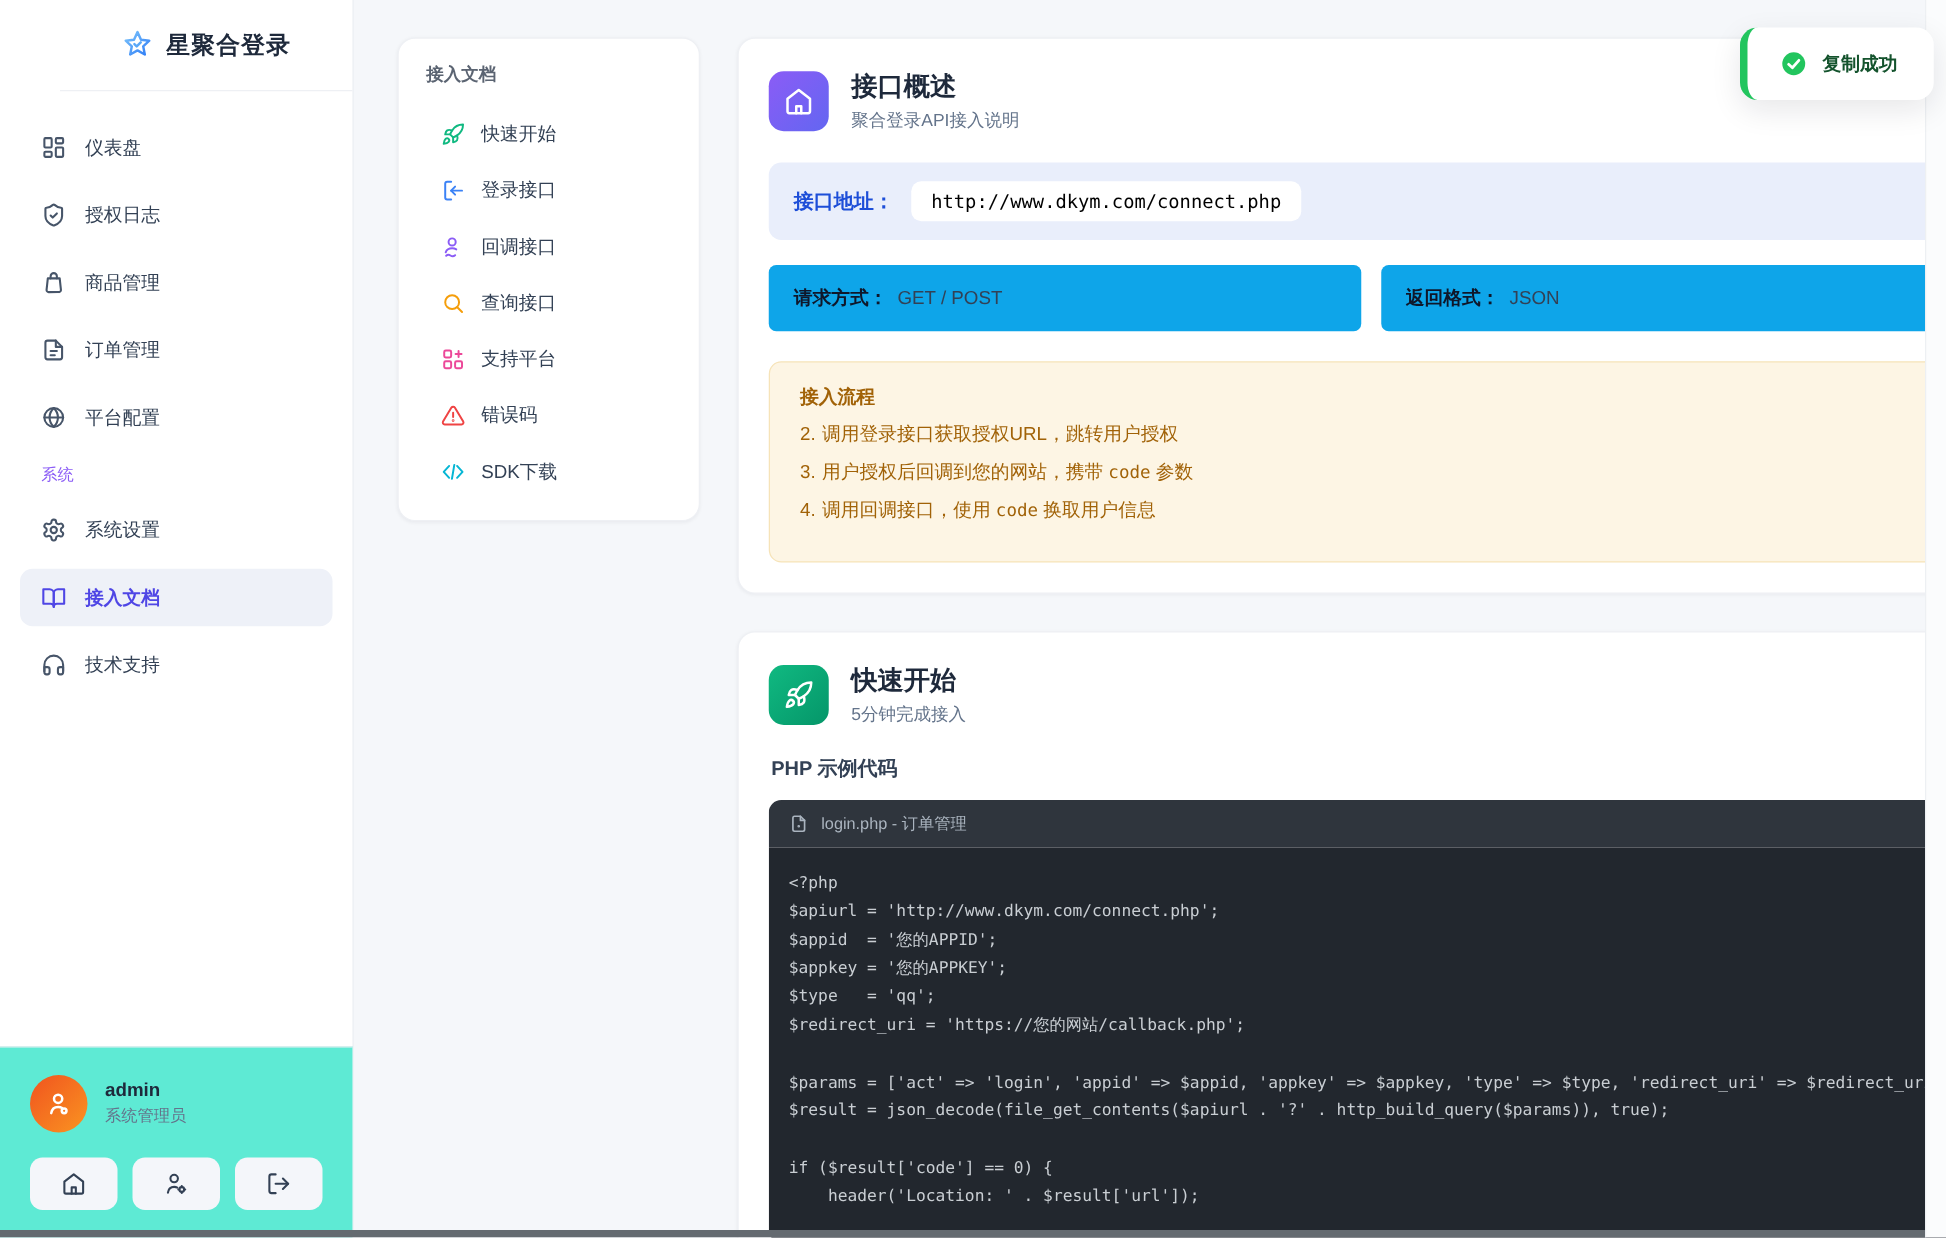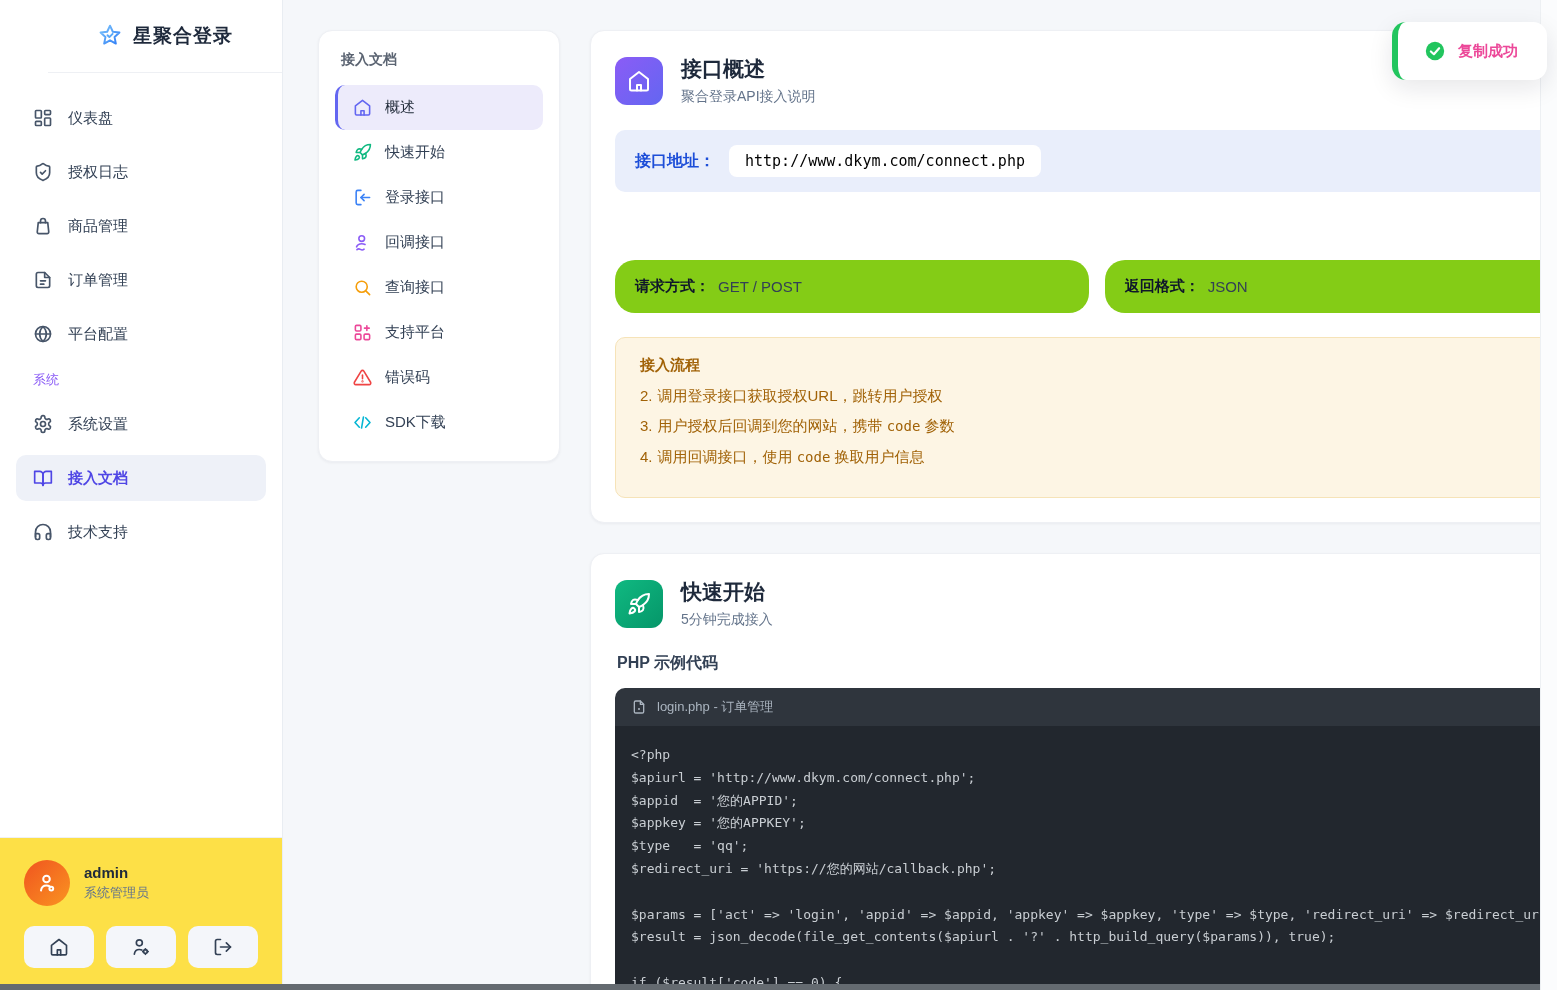--- a/index.html
+++ b/index.html
@@ -17,21 +17,21 @@
     gap:10px; border-bottom:1px solid #eef0f4;margin-left:48px; }
   .logo-title { font-size:19px; font-weight:bold; color:#1e293b; letter-spacing:1px; }
   .menu { padding:22px 16px 0; }
   .s-item { display:flex; align-items:center; gap:15px; height:46px; padding:0 17px;
     border-radius:10px; margin-bottom:8px; font-size:15px; color:#334155; cursor:pointer; }
   .s-item .ic { color:#475569; width:20px; height:20px; }
   .s-item.active { background:#eef1f8; color:#4f46e5; font-weight:bold; }
   .s-item.active .ic { color:#4f46e5; }
   .section-label { font-size:13px; color:#8b5cf6; margin:14px 0 12px 17px; }
   .user-area { position:absolute; left:0; right:0; bottom:0;
-    border-top:1px solid #eef0f4; padding:22px 24px 22px; background:#fde047; }
+    border-top:1px solid #eef0f4; padding:22px 24px 22px; background:#5eead4; }
   .user-row { display:flex; align-items:center; gap:14px; }
   .avatar { width:46px; height:46px; border-radius:50%; flex:0 0 46px;
     background:linear-gradient(135deg,#f0541f,#fa9421);
     display:flex; align-items:center; justify-content:center; color:#fff; }
   .user-name { font-size:15px; font-weight:bold; color:#1e293b; }
   .user-role { font-size:13px; color:#64748b; margin-top:3px; }
   .btn-row { display:flex; gap:12px; margin-top:20px; }
   .u-btn { flex:1; height:42px; background:#f4f6fa; border:none; border-radius:10px;
     display:flex; align-items:center; justify-content:center; color:#334155; cursor:pointer; }
 
@@ -62,22 +62,22 @@
   .card-sub { font-size:14px; color:#64748b; margin-top:5px; }
 
   .api-box { background:#e9eefb; border-radius:10px; padding:15px 20px;
     display:flex; align-items:center; gap:14px; margin-bottom:20px; }
   .api-label { font-size:16px; font-weight:bold; color:#1d4ed8; }
   .api-pill { background:#fff; border-radius:8px; padding:7px 16px;
     font-family:"DejaVu Sans Mono","Liberation Mono",monospace;
     font-size:15px; color:#000000; cursor:pointer; }
 
   .mf-row { display:flex; gap:16px; margin-bottom:24px; }
-  .mf-box { flex:1; background:#84cc16; border-radius:20px; padding:17px 20px;
-    font-size:15px; display:flex; align-items:center; gap:8px;margin-top:48px; }
+  .mf-box { flex:1; background:#0ea5e9; border-radius:6px; padding:17px 20px;
+    font-size:15px; display:flex; align-items:center; gap:8px; }
   .mf-label { font-weight:bold; color:#0f172a; }
   .mf-value { color:#334155; }
 
   .flow-box { background:#fdf5e4; border:1px solid #f6e3b8; border-radius:10px;
     padding:18px 24px 20px; }
   .flow-title { font-size:15px; font-weight:bold; color:#a16207; margin-bottom:10px; }
   .flow-step { font-size:15px; color:#a16207; margin:9px 0; line-height:21px; }
   .flow-step .num { margin-right:5px; }
   .flow-step a { color:#4f6bed; text-decoration:none; cursor:pointer; }
   .flow-step code { font-family:"DejaVu Sans Mono","Liberation Mono",monospace;
@@ -89,21 +89,21 @@
     display:flex; align-items:center; gap:10px; color:#aab4bf; font-size:13px; }
   .code-body { background:#22272e; padding:18px 16px 24px;
     font-family:"DejaVu Sans Mono","Liberation Mono",monospace;
     font-size:13px; line-height:22.8px; color:#c9ced3; white-space:pre; overflow:hidden; }
 
   
   .toast { position:absolute; top:22px; right:10px; width:155px; height:58px;
     background:#fff; border-radius:14px; border-left:6px solid #22c55e;
     box-shadow:0 8px 24px rgba(15,23,42,.10); display:flex; align-items:center;
     gap:12px; padding-left:26px; z-index:100; }
-  .toast-text { font-size:15px; color:#ec4899; font-weight:bold; }
+  .toast-text { font-size:15px; color:#14532d; font-weight:bold; }
 
   
   .vscroll-track { position:absolute; right:0; top:0; bottom:0; width:17px;
     background:#fbfcfd; border-left:1px solid #edf0f3; z-index:40; }
   .hscroll-thumb { position:absolute; left:0; right:17px; bottom:0; height:6px;
     background:#646a70; z-index:60; }
 </style>
 </head>
 <body>
 
@@ -250,29 +250,20 @@
       </button>
     </div>
   </div>
 </aside>
 
 <main class="main">
 
   <nav class="doc-nav">
     <div class="doc-nav-title">接入文档</div>
 
-    <div class="dn-item active">
-      <span class="dn-ic" style="color:#6366f1">
-        <svg width="19" height="19" viewBox="0 0 24 24" fill="none" stroke="currentColor" stroke-width="2" stroke-linecap="round" stroke-linejoin="round">
-            <path d="m3 10 9-7 9 7v10a1.5 1.5 0 0 1-1.5 1.5h-15A1.5 1.5 0 0 1 3 20z"></path>
-            <path d="M10 21.5v-5.5h4v5.5"></path>
-          </svg>
-      </span>
-      <span>概述</span>
-    </div>
     <div class="dn-item">
       <span class="dn-ic" style="color:#10b981">
         <svg width="19" height="19" viewBox="0 0 24 24" fill="none" stroke="currentColor" stroke-width="2" stroke-linecap="round" stroke-linejoin="round">
             <path d="M4.5 16.5c-1.5 1.26-2 5-2 5s3.74-.5 5-2c.71-.84.7-2.13-.09-2.91a2.18 2.18 0 0 0-2.91-.09z"></path>
             <path d="m12 15-3-3a22 22 0 0 1 2-3.95A12.88 12.88 0 0 1 22 2c0 2.72-.78 7.5-6 11a22.35 22.35 0 0 1-4 2z"></path>
             <path d="M9 12H4s.55-3.03 2-4c1.62-1.08 5 0 5 0"></path>
             <path d="M12 15v5s3.03-.55 4-2c1.08-1.62 0-5 0-5"></path>
           </svg>
       </span>
       <span>快速开始</span>

